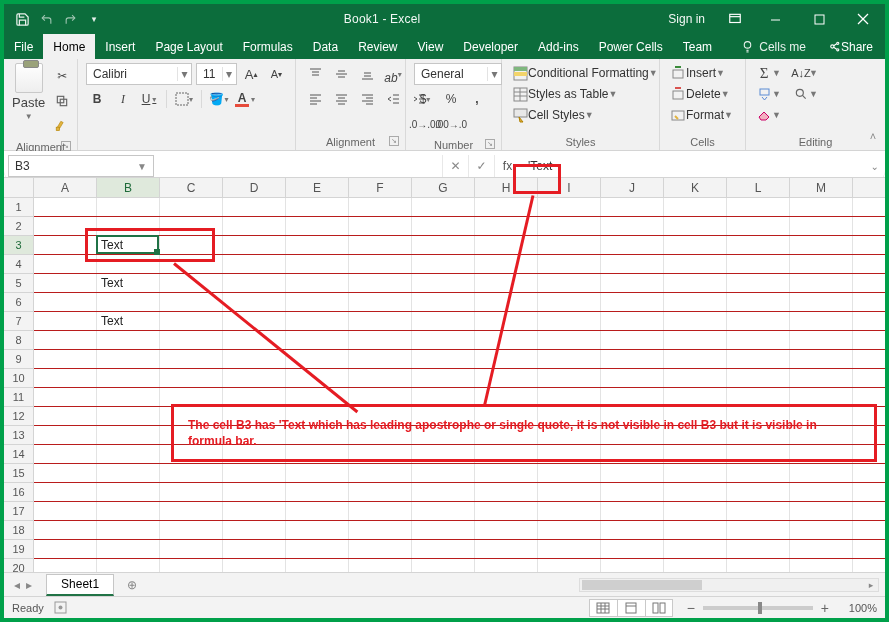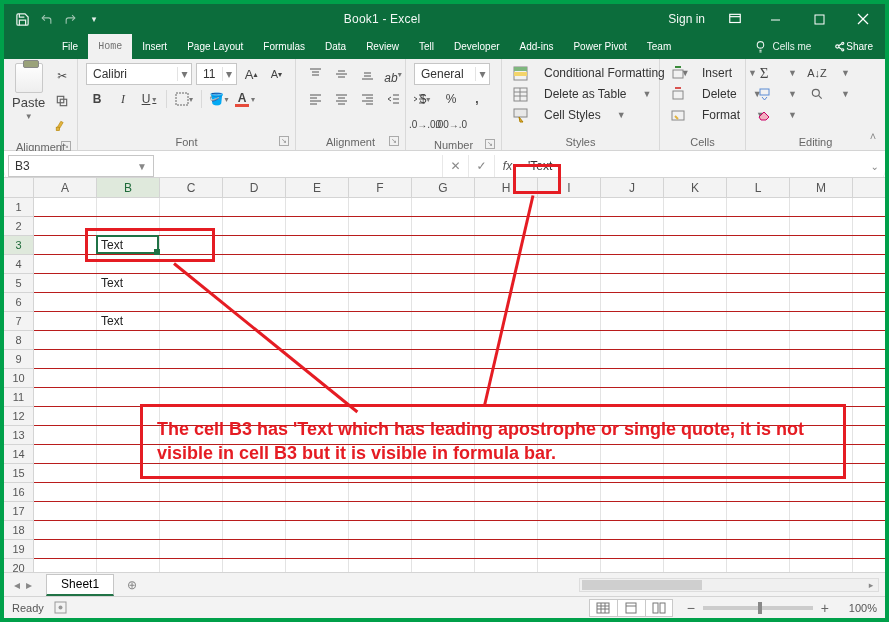--- a/index.html
+++ b/index.html
@@ -11,54 +11,54 @@
   .titlebar { height: 30px; background: #0c6d3c; color: #fff; display:flex; align-items:center; font-size:12px; }
   .titlebar .qat { display:flex; align-items:center; gap:8px; padding:0 6px 0 10px; }
   .titlebar .qat .icon { width:16px; height:16px; display:flex; align-items:center; justify-content:center; color:#fff; opacity:.9;}
   .titlebar .doc-title { flex:1; text-align:center; font-size:12px; opacity:.95; letter-spacing:.2px;}
   .titlebar .win-ctrls { display:flex; align-items:center; gap:0;}
   .titlebar .win-ctrls > div { width:44px; height:30px; display:flex; align-items:center; justify-content:center; cursor:default;}
   .titlebar .signin { padding:0 12px; font-size:12px; opacity:.95;}
   .titlebar .ribbon-opt { width:36px; display:flex; align-items:center; justify-content:center;}
 
   
-  .tabs { height:25px; background:#0c6d3c; color:#fff; display:flex; align-items:stretch; font-size:10px;padding-left:48px;}
+  .tabs { height:25px; background:#0c6d3c; color:#fff; display:flex; align-items:stretch; font-size:12px;}
   .tabs .tab { padding:0 10px; display:flex; align-items:center; cursor:default; white-space:nowrap;}
   .tabs .tab.file { background:#0c6d3c; }
-  .tabs .tab.active { background:#f1f1f1; color:#737373;font-family:Liberation Mono, monospace; }
+  .tabs .tab.active { background:#f1f1f1; color:#000000; }
   .tabs .spacer { flex:1;}
   .tabs .tellme { display:flex; align-items:center; gap:4px; padding:0 10px; opacity:.9;}
   .tabs .share { display:flex; align-items:center; gap:0; padding:0 12px;}
   .bulb { width:14px;height:14px; display:inline-block;}
 
   
   .ribbon { height: 92px; background:#f1f1f1; border-bottom:1px solid #d4d4d4; display:flex; position:relative;}
   .group { border-right:1px solid #d9d9d9; padding:4px 8px 2px 8px; display:flex; flex-direction:column; justify-content:space-between;}
   .group .g-body { display:flex; align-items:flex-start; gap:6px;}
   .group .g-label { text-align:center; font-size:11px; color:#666; padding-top:4px; position:relative;}
   .group .g-label .launcher { position:absolute; right:-2px; bottom:2px; width:10px;height:10px; border:1px solid #aaa; font-size:7px; color:#888; display:flex; align-items:center; justify-content:center;}
   .ico { width:16px;height:16px; display:inline-flex; align-items:center; justify-content:center; color:#444;}
   .mini-row { display:flex; align-items:center; gap:4px; height:22px;}
   .mini { width:22px;height:22px; display:flex; align-items:center; justify-content:center; font-size:12px; color:#444; border:1px solid transparent;}
   .combo { height:22px; border:1px solid #c6c6c6; background:#fff; display:flex; align-items:center; font-size:12px; color:#333;}
   .combo .txt{ padding:0 6px; flex:1;}
   .combo .dd{ width:14px; text-align:center; color:#777; border-left:1px solid #e3e3e3;}
-  .chip { display:flex; align-items:center; gap:16px; height:20px; font-size:12px; color:#333; padding:0 2px; white-space:nowrap;}
+  .chip { display:flex; align-items:center; gap:0; height:20px; font-size:12px; color:#333; padding:0 2px; white-space:nowrap;}
   .chip .dd-s{ color:#777; font-size:9px;}
   .paste-big { width:36px; display:flex; flex-direction:column; align-items:center; gap:2px;}
   .paste-ico{ width:28px;height:30px; background:linear-gradient(#fff,#eee); border:1px solid #c9c9c9; border-radius:2px; position:relative;}
   .paste-ico::before{ content:""; position:absolute; top:-4px; left:7px; width:14px;height:6px; background:#9aa27a; border:1px solid #888; border-radius:2px;}
 
   
   .fbar { height:31px; border-bottom:1px solid #d4d4d4; display:flex; align-items:center; background:#fff; font-size:12px;border-radius:11px;}
   .namebox { width:146px; height:22px; margin:0 2px 0 4px; border:1px solid #c6c6c6; display:flex; align-items:center; padding:0 6px; color:#333; background:#fff;}
   .namebox .dd{ margin-left:auto; color:#888; font-size:10px;}
   .fxbtns{ display:flex; align-items:center; gap:0; margin-left:6px;}
   .fxbtn{ width:26px;height:22px; display:flex; align-items:center; justify-content:center; color:#888; border-left:1px solid #e8e8e8;}
-  .fxbtn.fx{ font-style:italic; font-family:"Times New Roman",serif; color:#555;}
+  .fxbtn.fx{ font-family:"Times New Roman",serif; color:#555;}
   .formula-input{ flex:1; height:22px; padding:12px 8px; display:flex; align-items:center; color:#333; margin-right:22px;}
   .fbar .expand{ position:absolute; right:6px; color:#888; font-size:10px;}
 
   
   .gridwrap { position:absolute; left:0; right:0; top: 173px; bottom: 46px; overflow:hidden; background:#fff; border-top:1px solid #d4d4d4;}
   .corner { position:absolute; left:0; top:0; width:30px; height:20px; background:#f3f3f3; border-right:1px solid #d4d4d4; border-bottom:1px solid #d4d4d4;}
   .colheads { position:absolute; left:30px; right:0; top:0; height:20px; display:flex; background:#f3f3f3; border-bottom:1px solid #d4d4d4;}
   .colheads div { width:63px; border-right:1px solid #d4d4d4; text-align:center; font-size:12px; color:#555; line-height:20px;}
   .colheads div.sel{ background:#dfe9dc; color:#1f6b3a;}
   .rowheads { position:absolute; left:0; top:20px; bottom:0; width:30px; background:#f3f3f3; border-right:1px solid #d4d4d4;}
@@ -85,21 +85,21 @@
   .status .views{ margin-left:auto; display:flex; gap:0;}
   .status .vbtn{ width:28px;height:18px; border:1px solid #c9c9c9; border-right:none; display:flex; align-items:center; justify-content:center; font-size:11px; color:#666; background:#fff;}
   .status .vbtn:last-child{border-right:1px solid #c9c9c9;}
   .status .zoom{ display:flex; align-items:center; gap:8px; margin-left:14px;}
   .slider{ width:110px;height:4px; background:#ccc; position:relative;}
   .slider .knob{ position:absolute; left:50%; top:-4px; width:4px; height:12px; background:#888;}
 
   
   .ann{ position:absolute; border:3px solid #e51c23; pointer-events:none;}
   .ann-line{ position:absolute; background:#e51c23; height:3px; transform-origin: left center;}
-  .ann-box{ position:absolute; border:3px solid #e51c23; background:rgba(255,255,255,0.0); padding:10px 14px; font-size:18px; font-weight:bold; color:#e51c23; line-height:1.35;}
+  .ann-box{ position:absolute; border:3px solid #e51c23; background:rgba(255,255,255,0.0); padding:10px 14px; font-size:12px; font-weight:bold; color:#e51c23; line-height:1.35;margin-left:31px;}
   svg{display:block;}
 </style>
 </head>
 <body>
 <div class="frame">
     <div class="inner">
 
 <div class="titlebar">
   <div class="qat">
     <div class="icon">
@@ -152,24 +152,24 @@
 </div>
 
 <div class="tabs">
   <div class="tab file">File</div>
   <div class="tab active">Home</div>
   <div class="tab">Insert</div>
   <div class="tab">Page Layout</div>
   <div class="tab">Formulas</div>
   <div class="tab">Data</div>
   <div class="tab">Review</div>
-  <div class="tab">Tell</div>
+  <div class="tab">View</div>
   <div class="tab">Developer</div>
   <div class="tab">Add-ins</div>
-  <div class="tab">Power Pivot</div>
+  <div class="tab">Power Cells</div>
   <div class="tab">Team</div>
   <div class="spacer"></div>
   <div class="tellme">
           <span class="bulb">
             <svg width="13" height="13" viewBox="0 0 24 24" fill="none" stroke="#fff" stroke-width="2">
               <circle cx="12" cy="9" r="6"></circle>
               <line x1="10" y1="19" x2="14" y2="19"></line>
               <line x1="10" y1="22" x2="14" y2="22"></line>
             </svg>
           </span>
@@ -254,21 +254,20 @@
               </div>
         <div class="mini">
                 <span style="display:flex;flex-direction:column;align-items:center;line-height:1;">
                   <span style="font-weight:bold;font-size:12px;">A</span>
                   <span style="width:14px;height:3px;background:#e74c3c;display:block;"></span>
                 </span>
                 <span style="font-size:8px;color:#777;margin-left:2px;">▾</span>
               </div>
       </div>
     </div>
-    <div class="g-label"><span>Font</span><span class="launcher">↘</span></div>
   </div>
 
   <div class="group" style="width:110px">
     <div class="g-body" style="flex-direction:column;gap:3px;">
       <div class="mini-row">
         <div class="mini">
                 <svg width="13" height="13">
                   <line x1="1" y1="1" x2="12" y2="1" stroke="#555"></line>
                   <line x1="3" y1="4" x2="10" y2="4" stroke="#555"></line>
                   <line x1="3" y1="7" x2="10" y2="7" stroke="#555"></line>
@@ -334,21 +333,21 @@
                   <line x1="6" y1="10" x2="12" y2="10" stroke="#555"></line>
                 </svg>
               </div>
       </div>
     </div>
     <div class="g-label"><span>Alignment</span><span class="launcher">↘</span></div>
   </div>
 
   <div class="group" style="width:96px">
     <div class="g-body" style="flex-direction:column;gap:3px;width:100%;">
-      <div class="combo" style="width:76px">
+      <div class="combo" style="width:88px">
               <span class="txt">General</span>
               <span class="dd">▾</span>
             </div>
       <div class="mini-row">
         <div class="mini">
                 <span>$</span>
                 <span style="font-size:8px;color:#777;">▾</span>
               </div>
         <div class="mini">
                 <span>%</span>
@@ -380,21 +379,21 @@
             </div>
       <div class="chip">
               <span class="ico">
                 <svg width="15" height="15">
                   <rect x="1" y="1" width="13" height="13" fill="none" stroke="#888"></rect>
                   <line x1="1" y1="5" x2="14" y2="5" stroke="#888"></line>
                   <line x1="1" y1="9" x2="14" y2="9" stroke="#888"></line>
                   <line x1="7" y1="1" x2="7" y2="14" stroke="#888"></line>
                 </svg>
               </span>
-              <span>Delete as Table</span>
+              <span>Styles as Table</span>
               <span class="dd-s">▼</span>
             </div>
       <div class="chip">
               <span class="ico">
                 <svg width="15" height="15">
                   <rect x="1" y="1" width="13" height="8" fill="#e8e8e8" stroke="#888"></rect>
                   <path d="M6 9 l4 5 l-3 0 z" fill="#e2b33f" stroke="#b08000"></path>
                 </svg>
               </span>
               <span>Cell Styles</span>

